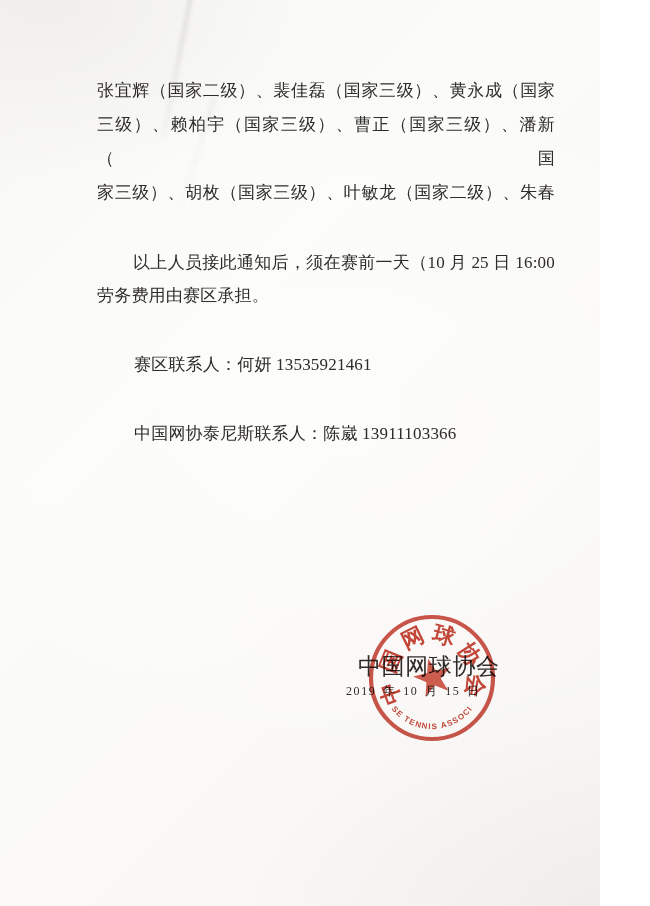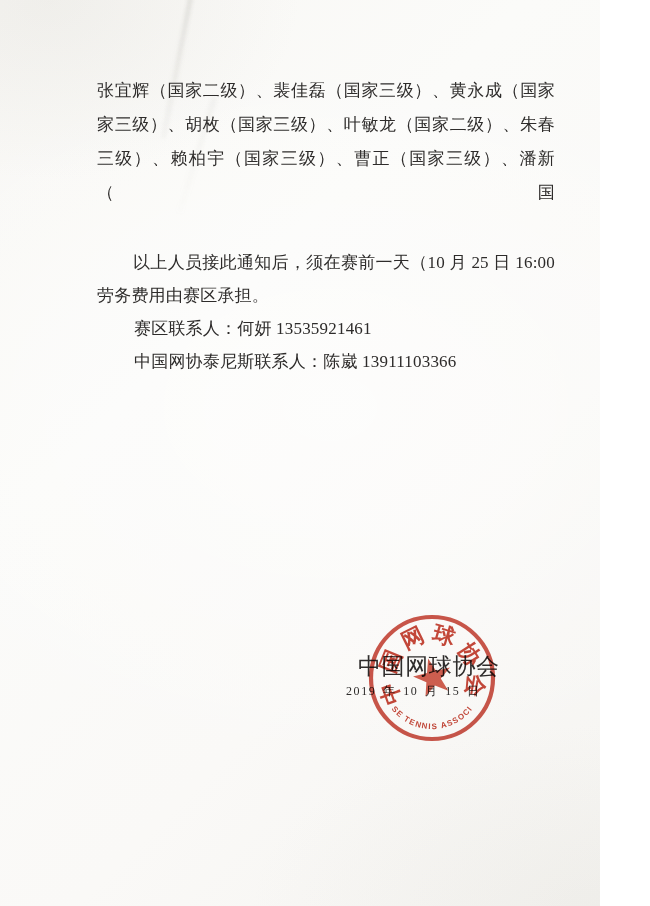--- a/index.html
+++ b/index.html
@@ -39,21 +39,21 @@
     font-size: 17px;
     letter-spacing: 0.2px;
   }
   .para-names   { top: 74px;  line-height: 34px; }
   .para-notice  { top: 246px; line-height: 33px; }
   .line-just {
     text-align: justify;
     text-align-last: justify;
   }
   .indent-first { text-indent: 36px; }
-  .indent-block { padding-left: 37px; }
+  .indent-block { padding-left: 37px; margin-top: 36px; }
   .signature-org {
     position: absolute; left: 358px; top: 651px;
     font-size: 23px; letter-spacing: 0.6px;
   }
   .signature-date {
     position: absolute; left: 346px; top: 683px;
     font-size: 12px; letter-spacing: 1.6px; word-spacing: 2px;
   }
   .stamp {
     position: absolute; left: 352px; top: 598px;
@@ -79,22 +79,22 @@
 </head>
 <body>
 
 <div class="page">
 
   <div class="crease-a"></div>
   <div class="crease-b"></div>
 
   <div class="body-text para-names">
     <div class="line-just">张宜辉（国家二级）、裴佳磊（国家三级）、黄永成（国家</div>
+    <div class="line-just">三级）、赖柏宇（国家三级）、曹正（国家三级）、潘新（国</div>
     <div class="line-just">家三级）、胡枚（国家三级）、叶敏龙（国家二级）、朱春</div>
-    <div class="line-just">三级）、赖柏宇（国家三级）、曹正（国家三级）、潘新（国</div>
   </div>
 
   <div class="body-text para-notice">
     <div class="line-just indent-first">以上人员接此通知后，须在赛前一天（10 月 25 日 16:00</div>
     <div>劳务费用由赛区承担。</div>
     <div class="indent-block">赛区联系人：何妍 13535921461</div>
     <div class="indent-block">中国网协泰尼斯联系人：陈崴 13911103366</div>
   </div>
 
   <div class="signature-org">中国网球协会</div>

